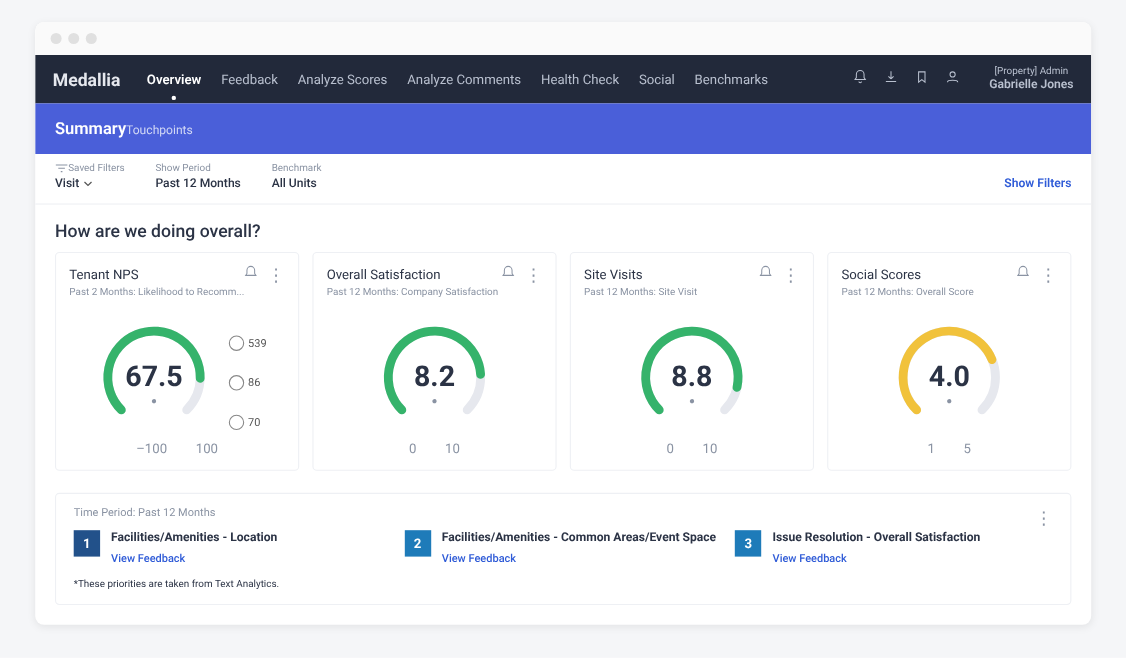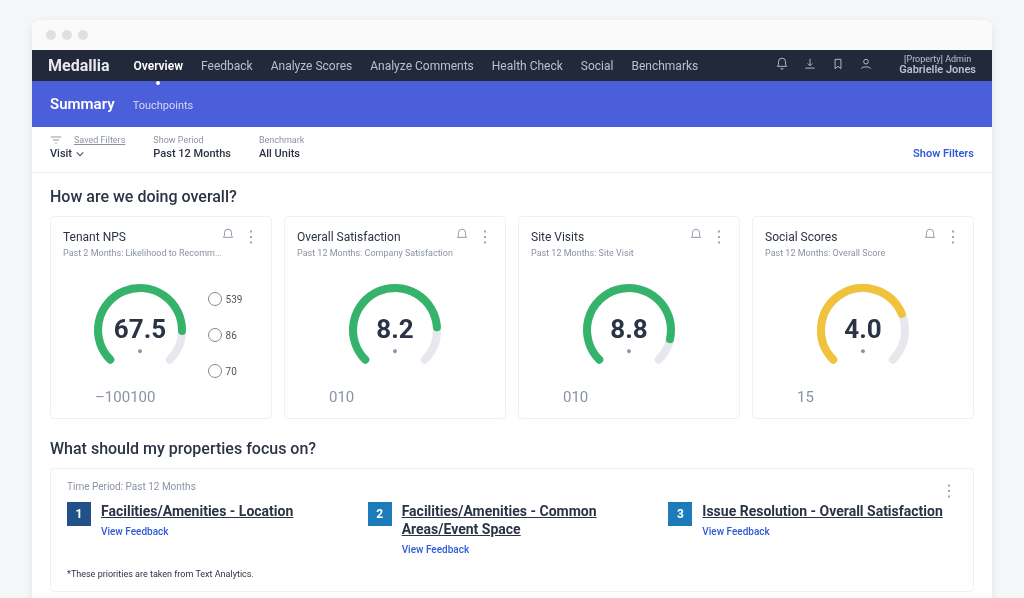--- a/index.html
+++ b/index.html
@@ -1,60 +1,60 @@
 <!DOCTYPE html>
 <html><head>
 <meta charset="utf-8">
 <style>
 * { box-sizing: border-box; margin: 0; padding: 0; font-family: -apple-system, BlinkMacSystemFont, "Segoe UI", Roboto, sans-serif; }
 body { background: #f5f6f8; padding: 20px; }
 .window { max-width: 960px; margin: 0 auto; background: #fff; border-radius: 8px; overflow: hidden; box-shadow: 0 2px 8px rgba(0,0,0,0.08); }
 .win-dots { display: flex; gap: 6px; padding: 10px 14px; background: #fafafa; }
 .win-dots span { width: 10px; height: 10px; border-radius: 50%; background: #e0e0e0; }
-.topbar { background: #22293a; color: #e6e8ee; display: flex; align-items: center; padding: 0 16px; height: 31px; font-size: 12px; }
+.topbar { background: #22293a; color: #e6e8ee; display: flex; align-items: center; padding: 0 16px; height: 44px; font-size: 12px; }
 .brand { font-weight: 700; font-size: 16px; margin-right: 24px; }
 .nav { display: flex; gap: 18px; flex: 1; }
 .nav-item { color: #b9c0cf; cursor: pointer; position: relative; }
 .nav-item.active { color: #fff; font-weight: 600; }
 .nav-item.active::after { content: ""; position: absolute; left: 50%; bottom: -12px; width: 4px; height: 4px; background: #fff; border-radius: 50%; transform: translateX(-50%); }
 .top-icons { display: flex; gap: 14px; align-items: center; color: #b9c0cf; }
 .icon-svg { width: 14px; height: 14px; stroke: #b9c0cf; fill: none; stroke-width: 1.6; }
 .user-block { margin-left: 12px; line-height: 1.1; text-align: right; }
 .user-role { font-size: 9px; color: #b9c0cf; text-align: center; }
 .user-name { font-size: 11px; font-weight: 600; }
-.subheader { background: #4a5fd9; color: #fff; padding: 14px 18px; display: flex; align-items: baseline; gap: 18px; }
+.subheader { background: #4a5fd9; color: #fff; padding: 14px 18px; display: flex; align-items: baseline; }
 .subheader .title { font-size: 15px; font-weight: 600; }
 .subheader .tab { font-size: 11px; color: #d3d9f5; }
 .filters { display: flex; align-items: flex-end; gap: 28px; padding: 8px 18px 12px; border-bottom: 1px solid #eef0f4; font-size: 11px; }
 .filter { display: flex; flex-direction: column; gap: 2px; }
 .filter .lbl { color: #8a93a3; font-size: 9px; }
 .filter .val { color: #2b3345; font-size: 11px; font-weight: 500; display: flex; align-items: center; gap: 4px; }
 .show-filters { margin-left: auto; color: #2f5bd7; font-weight: 600; font-size: 11px; cursor: pointer; }
 .section { padding: 14px 18px 6px; }
 .section-title { font-size: 16px; color: #2b3345; font-weight: 500; margin-bottom: 10px; }
 .cards { display: grid; grid-template-columns: repeat(4, 1fr); gap: 12px; }
 .card { border: 1px solid #eef0f4; border-radius: 4px; padding: 10px 12px 12px; }
 .card-head { display: flex; align-items: center; }
 .card-title { font-size: 12px; font-weight: 400; color: #2b3345; flex: 1; }
 .card-sub { font-size: 9px; color: #8a93a3; margin-top: 2px; }
 .card-icons { display: flex; gap: 8px; color: #8a93a3; }
 .gauge-wrap { display: flex; align-items: center; justify-content: center; gap: 8px; margin-top: 12px; }
 .gauge-val { font-size: 26px; font-weight: 700; fill: #2b3345; }
-.gauge-scale { display: flex; justify-content: flex-start; font-size: 15px; color: #8a93a3; margin-top: 4px; padding: 0 32px; }
+.gauge-scale { display: flex; justify-content: center; font-size: 12px; color: #8a93a3; margin-top: 4px; padding: 0 32px; gap: 26px; }
 .sentiments { display: flex; flex-direction: column; gap: 6px; font-size: 10px; color: #555; }
 .sentiments .row { display: flex; align-items: center; gap: 4px; margin-top: 16px; }
 .face { width: 14px; height: 14px; border-radius: 50%; border: 1px solid #888; display: inline-block; position: relative; }
 .focus-card { border: 1px solid #eef0f4; border-radius: 4px; padding: 12px 16px; }
 .focus-meta { font-size: 10px; color: #8a93a3; margin-bottom: 10px; }
 .focus-grid { display: grid; grid-template-columns: repeat(3, 1fr); gap: 12px; }
 .focus-item { display: flex; gap: 10px; }
 .focus-num { background: #1e7bb9; color: #fff; width: 24px; height: 24px; display: flex; align-items: center; justify-content: center; font-weight: 700; font-size: 12px; flex-shrink: 0; }
 .focus-num.dark { background: #22518a; }
 .focus-body { flex: 1; }
-.focus-title { font-size: 14px; font-weight: 700; color: #2b3345; line-height: 1.3; text-decoration: underline; }
+.focus-title { font-size: 11px; font-weight: 700; color: #2b3345; line-height: 1.3; }
 .focus-link { font-size: 10px; color: #2f5bd7; font-weight: 500; margin-top: 2px; display: inline-block; cursor: pointer; }
 .focus-footnote { font-size: 9px; color: #2b3345; margin-top: 12px; }
 .kebab { cursor: pointer; }
 .chev { width: 8px; height: 8px; display: inline-block; }
 .filter-icon { width: 12px; height: 10px; stroke: #8a93a3; stroke-width: 1.3; fill: none; }
 .focus-kebab { float: right; color: #8a93a3; }
 </style>
 </head>
 <body>
 
@@ -98,21 +98,21 @@
     </div>
   </div>
 
   <div class="subheader">
     <div class="title">Summary</div>
     <div class="tab">Touchpoints</div>
   </div>
 
   <div class="filters">
     <div class="filter">
-      <div class="lbl" style="display:flex;align-items:flex-start;gap:12px;text-decoration:underline;">
+      <div class="lbl" style="display:flex;align-items:flex-start;gap:0;">
         <svg class="filter-icon" viewBox="0 0 16 12">
             <path d="M1 2h14M4 6h8M7 10h2"></path>
           </svg>
         <span>Saved Filters</span>
       </div>
       <div class="val">
           <span>Visit</span>
         <svg class="chev" viewBox="0 0 10 10">
             <path d="M1 3l4 4 4-4" fill="none" stroke="#555" stroke-width="1.4"></path>
           </svg>
@@ -242,21 +242,20 @@
     </div>
     <div class="gauge-scale">
             <span>1</span>
             <span>5</span>
           </div>
         </div>
       </div>
   </div>
 
   <div class="section">
-    <div class="section-title">What should my properties focus on?</div>
     <div class="focus-card">
       <span class="focus-kebab kebab">⋮</span>
       <div class="focus-meta">Time Period: Past 12 Months</div>
       <div class="focus-grid" id="focus-grid">
           <div class="focus-item">
     <div class="focus-num dark">1</div>
     <div class="focus-body">
       <div class="focus-title">Facilities/Amenities - Location</div>
       <div class="focus-link">View Feedback</div>
     </div>

